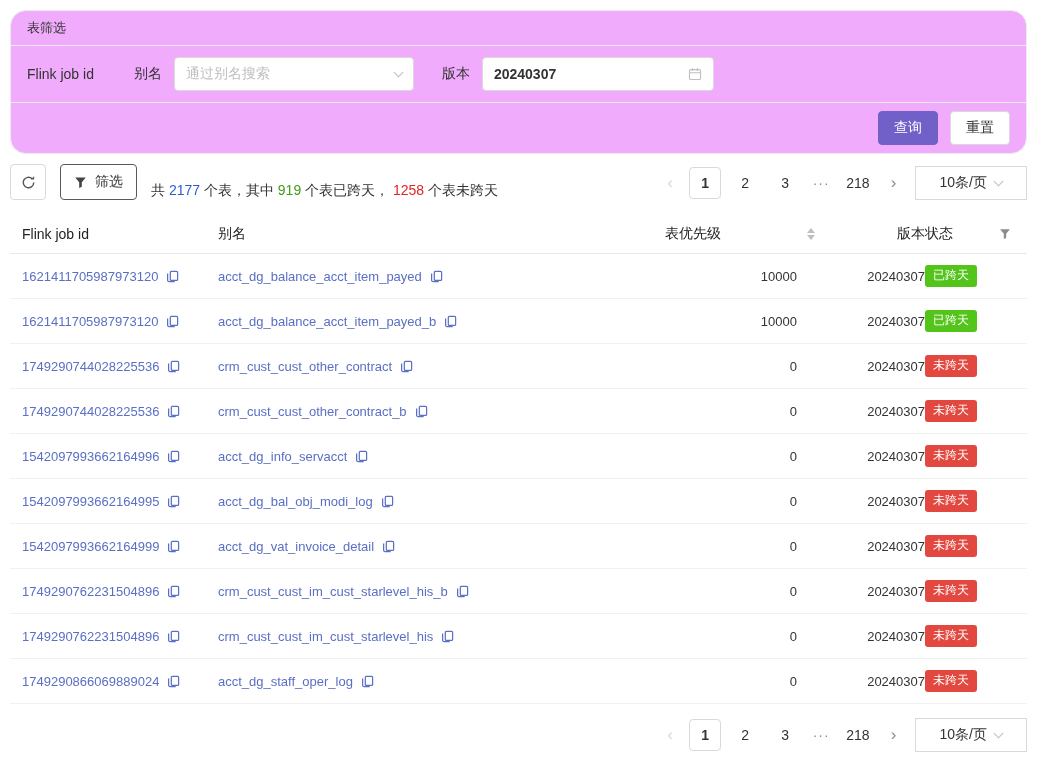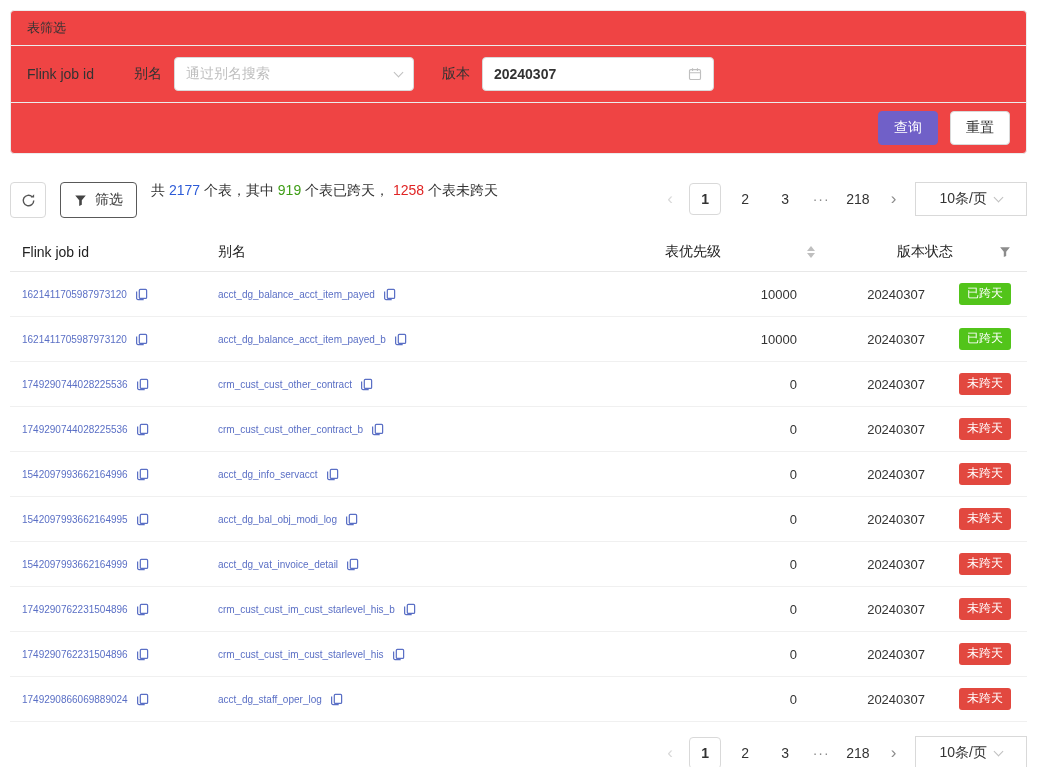--- a/index.html
+++ b/index.html
@@ -3,41 +3,41 @@
 <meta charset="utf-8">
 <style>
   *{box-sizing:border-box}
   html,body{margin:0;padding:0}
   body{width:1037px;height:767px;background:#fff;color:#333;
        font-family:"Liberation Sans","DejaVu Sans",sans-serif;font-size:14px;overflow:hidden}
   .page{width:1017px;margin:0 auto;padding-top:10px}
   a{text-decoration:none}
 
   
-  .card{border:1px solid #ececec;border-radius:4px;background:#ef4444}
+  .card{border:1px solid #ececec;border-radius:16px;background:#f0abfc}
   .card-head{padding:8px 16px;font-size:13px;border-bottom:1px solid #ececec;display:flex;align-items:center;min-height:34px}
   .card-filters{display:flex;align-items:center;padding:11px 16px;border-bottom:1px solid #ececec}
   .field{display:flex;align-items:center}
   .field + .field{margin-left:28px}
   .field > label{margin-right:12px;white-space:nowrap}
   .control{display:flex;align-items:center;justify-content:space-between;height:34px;border:1px solid #d9d9d9;
            border-radius:4px;background:#fff;padding:0 11px;cursor:pointer}
   .w240{width:240px}
   .w232{width:232px}
   .placeholder{color:#bfbfbf;white-space:nowrap;overflow:hidden}
   .control .value{font-weight:700;color:#333}
   .chev{width:7px;height:7px;border-right:1.4px solid #bfbfbf;border-bottom:1.4px solid #bfbfbf;
         transform:rotate(45deg);margin:-3px 0 0 8px;flex:none}
   .card-actions{display:flex;justify-content:flex-end;gap:12px;padding:8px 16px}
   .btn{height:34px;padding:0 15px;border:1px solid #d9d9d9;border-radius:4px;background:#fff;color:#333;
        font-size:14px;font-family:inherit;cursor:pointer}
   .btn.primary{background:var(--primary,#7060c8);border-color:var(--primary,#7060c8);color:#fff}
 
   
-  .toolbar{display:flex;align-items:flex-start;margin-top:28px}
+  .toolbar{display:flex;align-items:flex-end;margin-top:10px}
   .icon-btn{width:36px;height:36px;border:1px solid #d9d9d9;border-radius:4px;background:#fff;
             display:flex;align-items:center;justify-content:center;cursor:pointer;flex:none}
   .filter-btn{display:flex;align-items:center;gap:8px;height:36px;padding:0 13px;margin-left:14px;
               border:1px solid #595959;border-radius:4px;background:#fff;font-size:14px;color:#333;
               cursor:pointer;font-family:inherit}
   .summary{margin-left:14px;white-space:nowrap}
   .summary b{font-weight:400}
   .c-blue{color:var(--summary-blue,#2d5bd7)}
   .c-green{color:var(--summary-green,#3f9e17)}
   .c-red{color:var(--summary-red,#e02424)}
@@ -61,22 +61,22 @@
   .thead{display:flex;align-items:center;height:40px;padding:0 16px 0 12px;border-bottom:1px solid #e8e8e8;color:#222}
   .trow{display:flex;align-items:center;height:45px;padding:0 16px 0 12px;border-bottom:1px solid #f0f0f0;font-size:13px}
   .c1{width:196px;display:flex;align-items:center;gap:8px}
   .c2{flex:1;display:flex;align-items:center;gap:8px;min-width:0}
   .c3{width:150px}
   .c4{width:110px;text-align:right}
   .c5{width:86px}
   .th.c3{display:flex;align-items:center;justify-content:space-between;gap:5px}
   .th.c5{display:flex;align-items:center;justify-content:space-between;gap:7px}
   .td.c3{text-align:right;padding-right:18px}
-  .td.c5{display:flex;align-items:center;justify-content:flex-end}
-  .link{color:var(--link,#5a6fc5);font-size:10px;cursor:pointer;white-space:nowrap;overflow:hidden;text-overflow:ellipsis}
+  .td.c5{display:flex;align-items:center;}
+  .link{color:var(--link,#5a6fc5);font-size:13px;cursor:pointer;white-space:nowrap;overflow:hidden;text-overflow:ellipsis}
   .copy{color:var(--link,#5a6fc5);display:inline-flex;cursor:pointer;flex:none}
   .sorter{display:inline-flex;flex-direction:column;gap:2px;cursor:pointer}
   .sorter i{width:0;height:0;border-left:4px solid transparent;border-right:4px solid transparent}
   .sorter .up{border-bottom:5px solid #bfbfbf}
   .sorter .down{border-top:5px solid #bfbfbf}
   .funnel{display:inline-flex;cursor:pointer}
   .badge{display:inline-block;padding:3px 8px;border-radius:3px;font-size:12px;line-height:1.3;color:#fff;white-space:nowrap}
   .badge.crossed{background:var(--badge-green,#52c41a)}
   .badge.uncrossed{background:var(--badge-red,#e2483f)}
 

